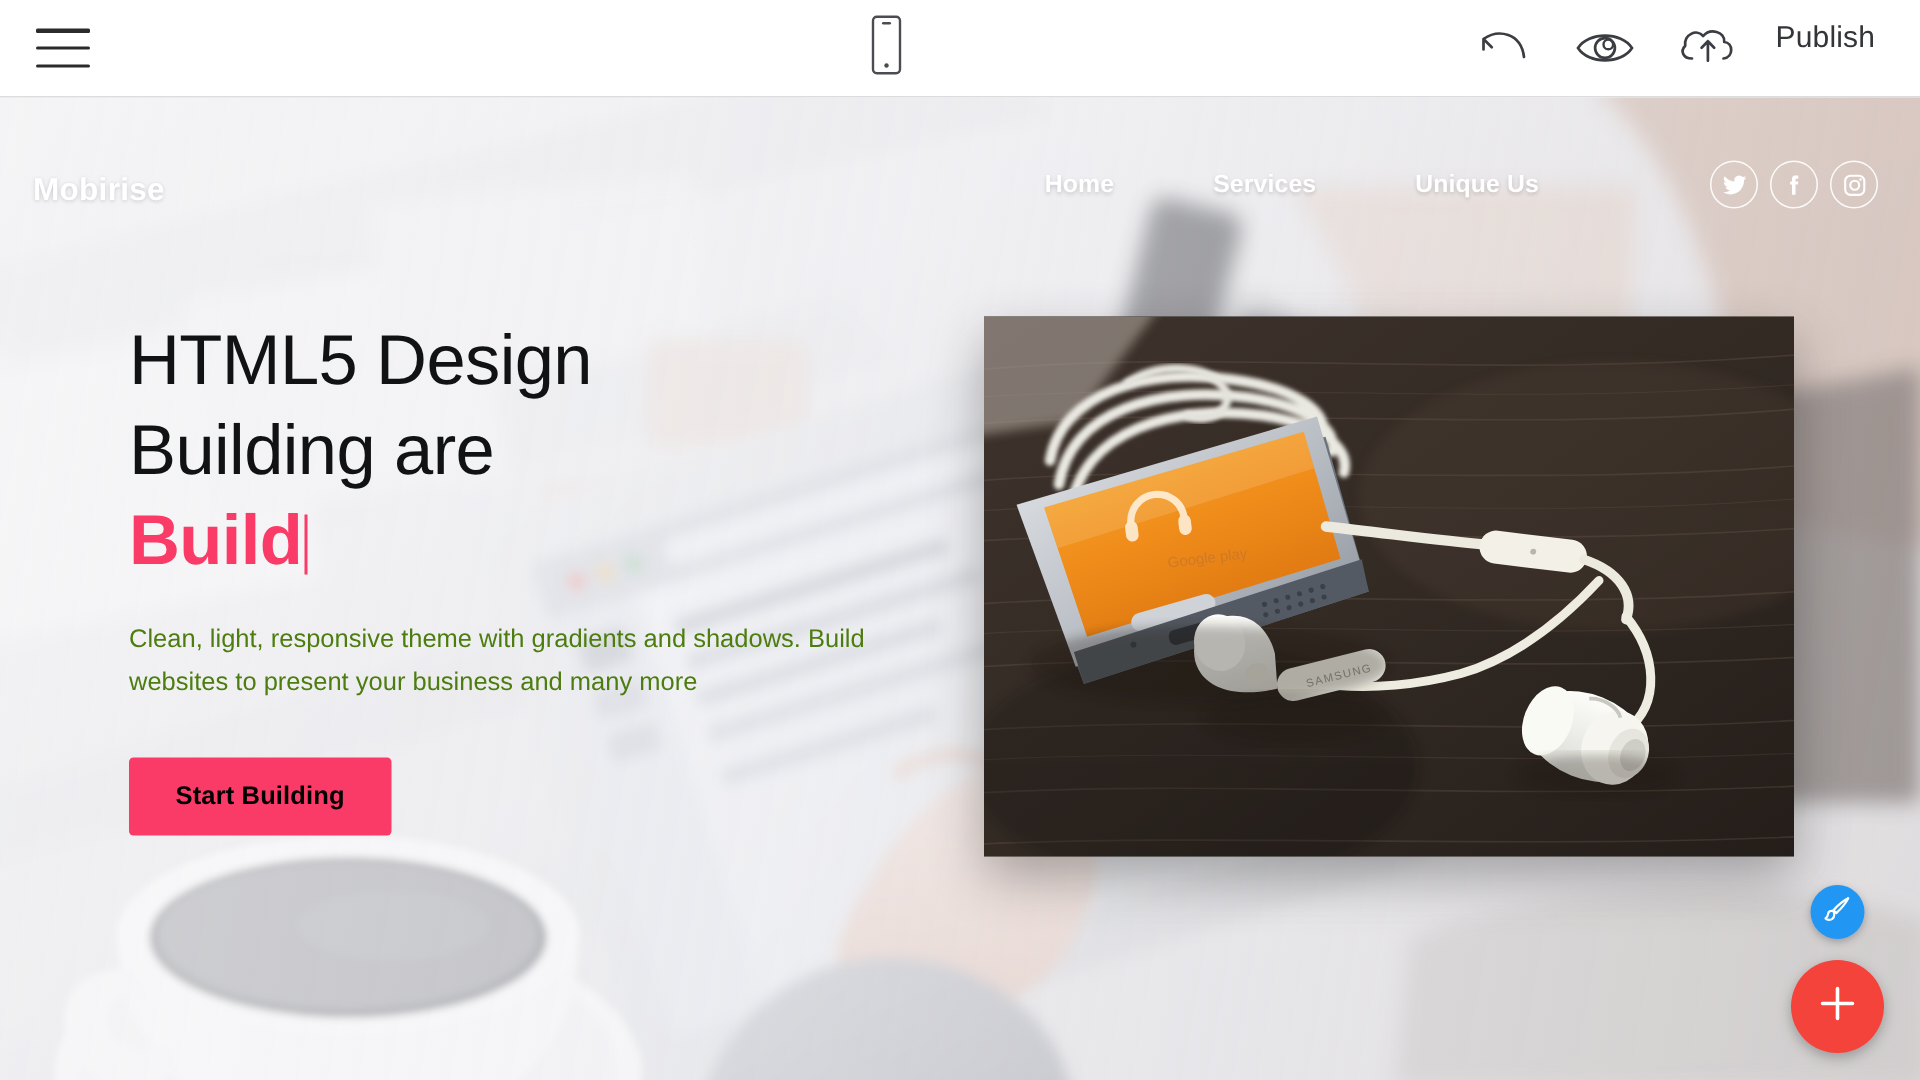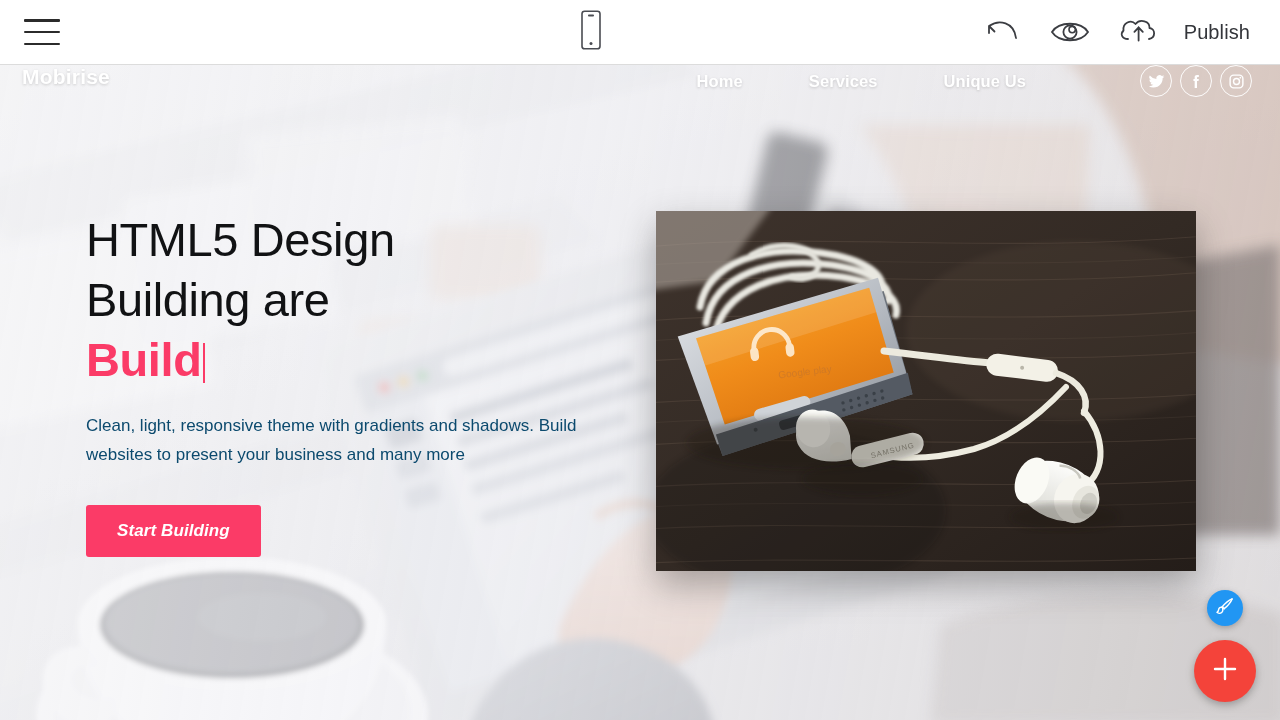--- a/index.html
+++ b/index.html
@@ -26,40 +26,40 @@
   .tb-center { flex: 1; display: flex; align-items: center; justify-content: center; }
   .tb-right { display: flex; align-items: center; gap: 26px; padding-right: 30px; }
 
   .hamburger { width: 36px; height: 26px; display: flex; flex-direction: column;
                justify-content: space-between; cursor: pointer; }
   .hamburger span { display: block; height: 2.5px; width: 100%; background: #2b2b2b; border-radius: 1px; }
 
   .phone-icon { cursor: pointer; }
   .icon-btn { cursor: pointer; display: flex; align-items: center; }
 
-  .publish-group { display: flex; align-items: center; gap: 23px; cursor: pointer; }
+  .publish-group { display: flex; gap: 23px; cursor: pointer; }
   .publish-label { font-size: 20px; color: #33353a; font-weight: 400; letter-spacing: .1px; }
 
   
   .hero {
     position: absolute; top: 65px; left: 0;
     width: 1280px; height: 655px;
     overflow: hidden;
   }
   .hero-bg { position: absolute; inset: 0; overflow: hidden; }
   .hero-bg svg { position: absolute; inset: 0; width: 100%; height: 100%; }
   .hero-overlay {
     position: absolute; inset: 0;
     background: linear-gradient(100deg, rgba(244,244,246,.72) 0%, rgba(240,240,244,.60) 45%, rgba(216,210,210,.42) 100%);
   }
 
   
   .site-nav {
     position: absolute; top: 0; left: 0; width: 100%; height: 74px;
-    display: flex; align-items: flex-start;
+    display: flex; align-items: flex-end;
     padding: 0 28px 0 22px;
     z-index: 6;
   }
   .brand {
     color: #ffffff; font-size: 21px; font-weight: 700; letter-spacing: .2px;
     text-shadow: 0 1px 3px rgba(0,0,0,.18);
   }
   .nav-links { margin-left: auto; display: flex; align-items: center; gap: 66px; }
   .nav-link {
     color: #ffffff; font-size: 16.5px; font-weight: 700; letter-spacing: .1px;
@@ -82,29 +82,29 @@
     font-size: 47px; line-height: 1.28; font-weight: 300;
     color: #111214; letter-spacing: -.4px;
   }
   .headline .accent { color: #fb3b67; font-weight: 800; }
   .caret {
     display: inline-block; width: 2px; height: 40px;
     background: #fb3b67; vertical-align: -7px; margin-left: 2px;
   }
   p.hero-sub {
     margin-top: 22px;
-    font-size: 17px; line-height: 1.66; color: #0c4a6e; font-weight: 400;
+    font-size: 17px; line-height: 1.66; color: #4d7c0f; font-weight: 400;
     width: 512px;
   }
   .cta {
     display: inline-block; margin-top: 36px;
-    background: #fb3b67; color: #ffffff;
+    background: #fb3b67; color: #000000;
     font-size: 17px; font-weight: 700;
     padding: 16px 31px; border: none; border-radius: 3px;
-    cursor: pointer; letter-spacing: .1px; font-style: italic;
+    cursor: pointer; letter-spacing: .1px;
   }
 
   
   .hero-photo {
     position: absolute; left: 656px; top: 146px;
     width: 540px; height: 360px;
     overflow: hidden;
     box-shadow: 0 14px 34px rgba(0,0,0,.30);
     background: #2d2420;
   }

